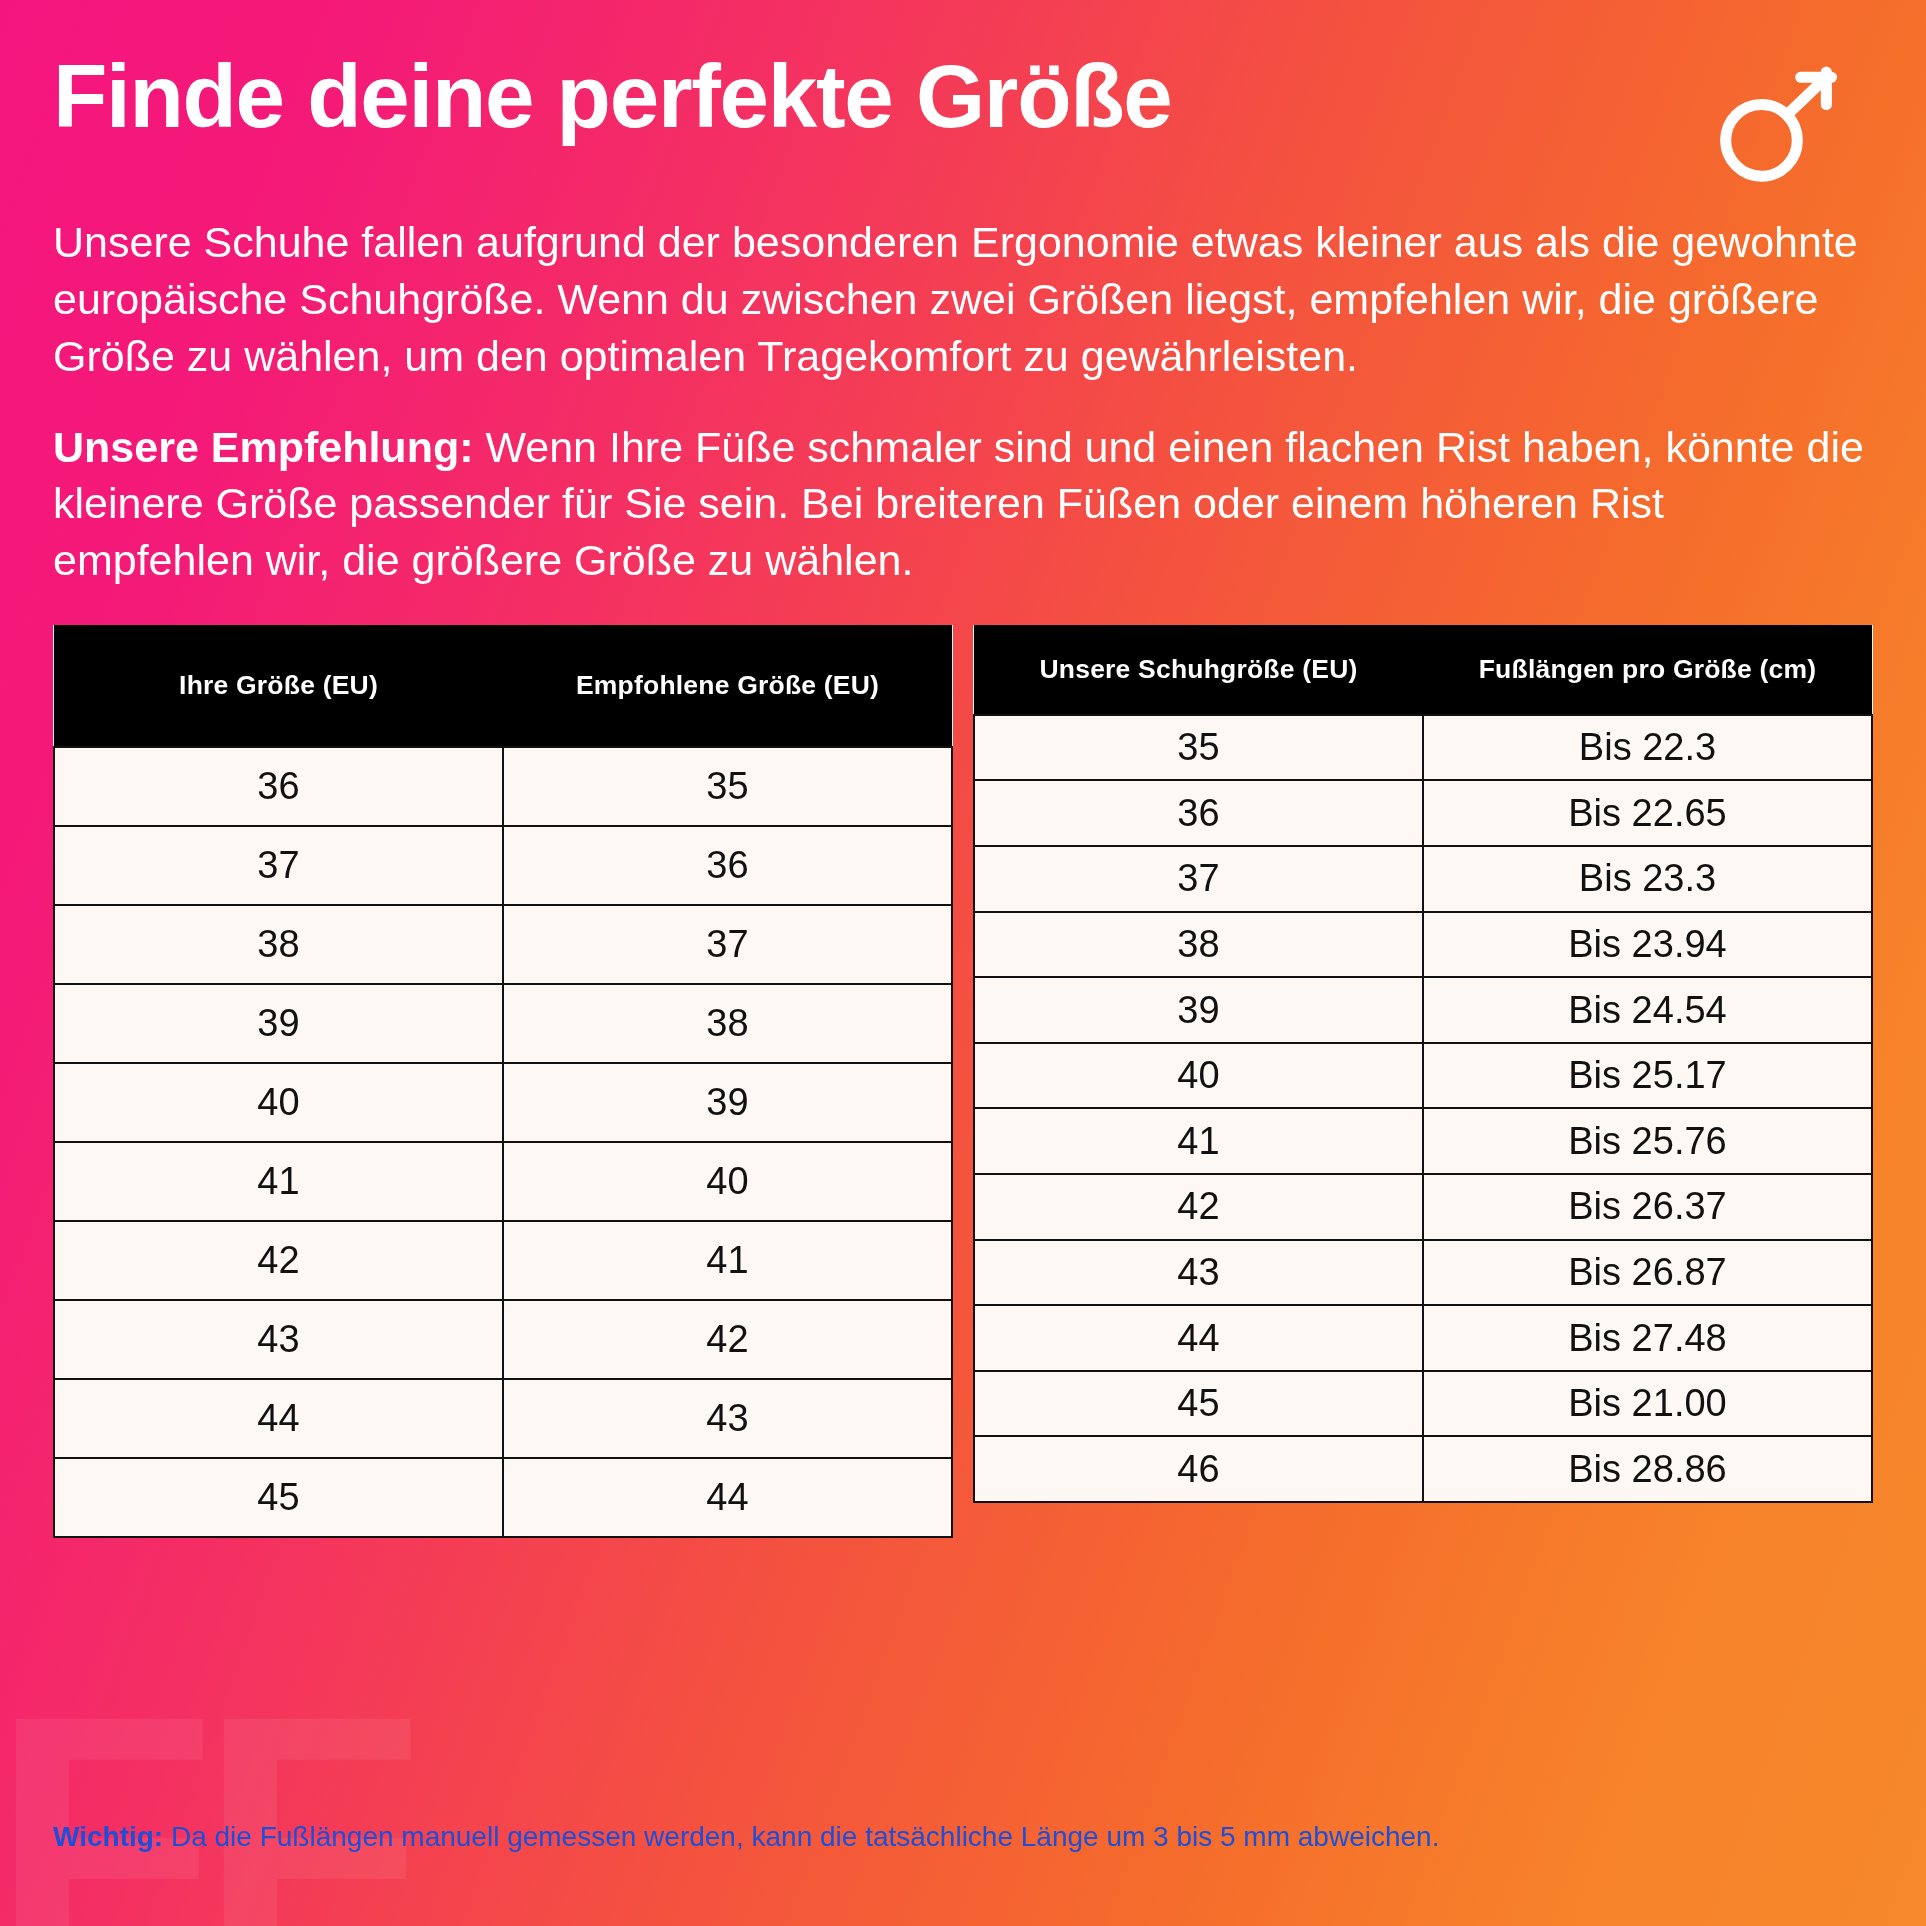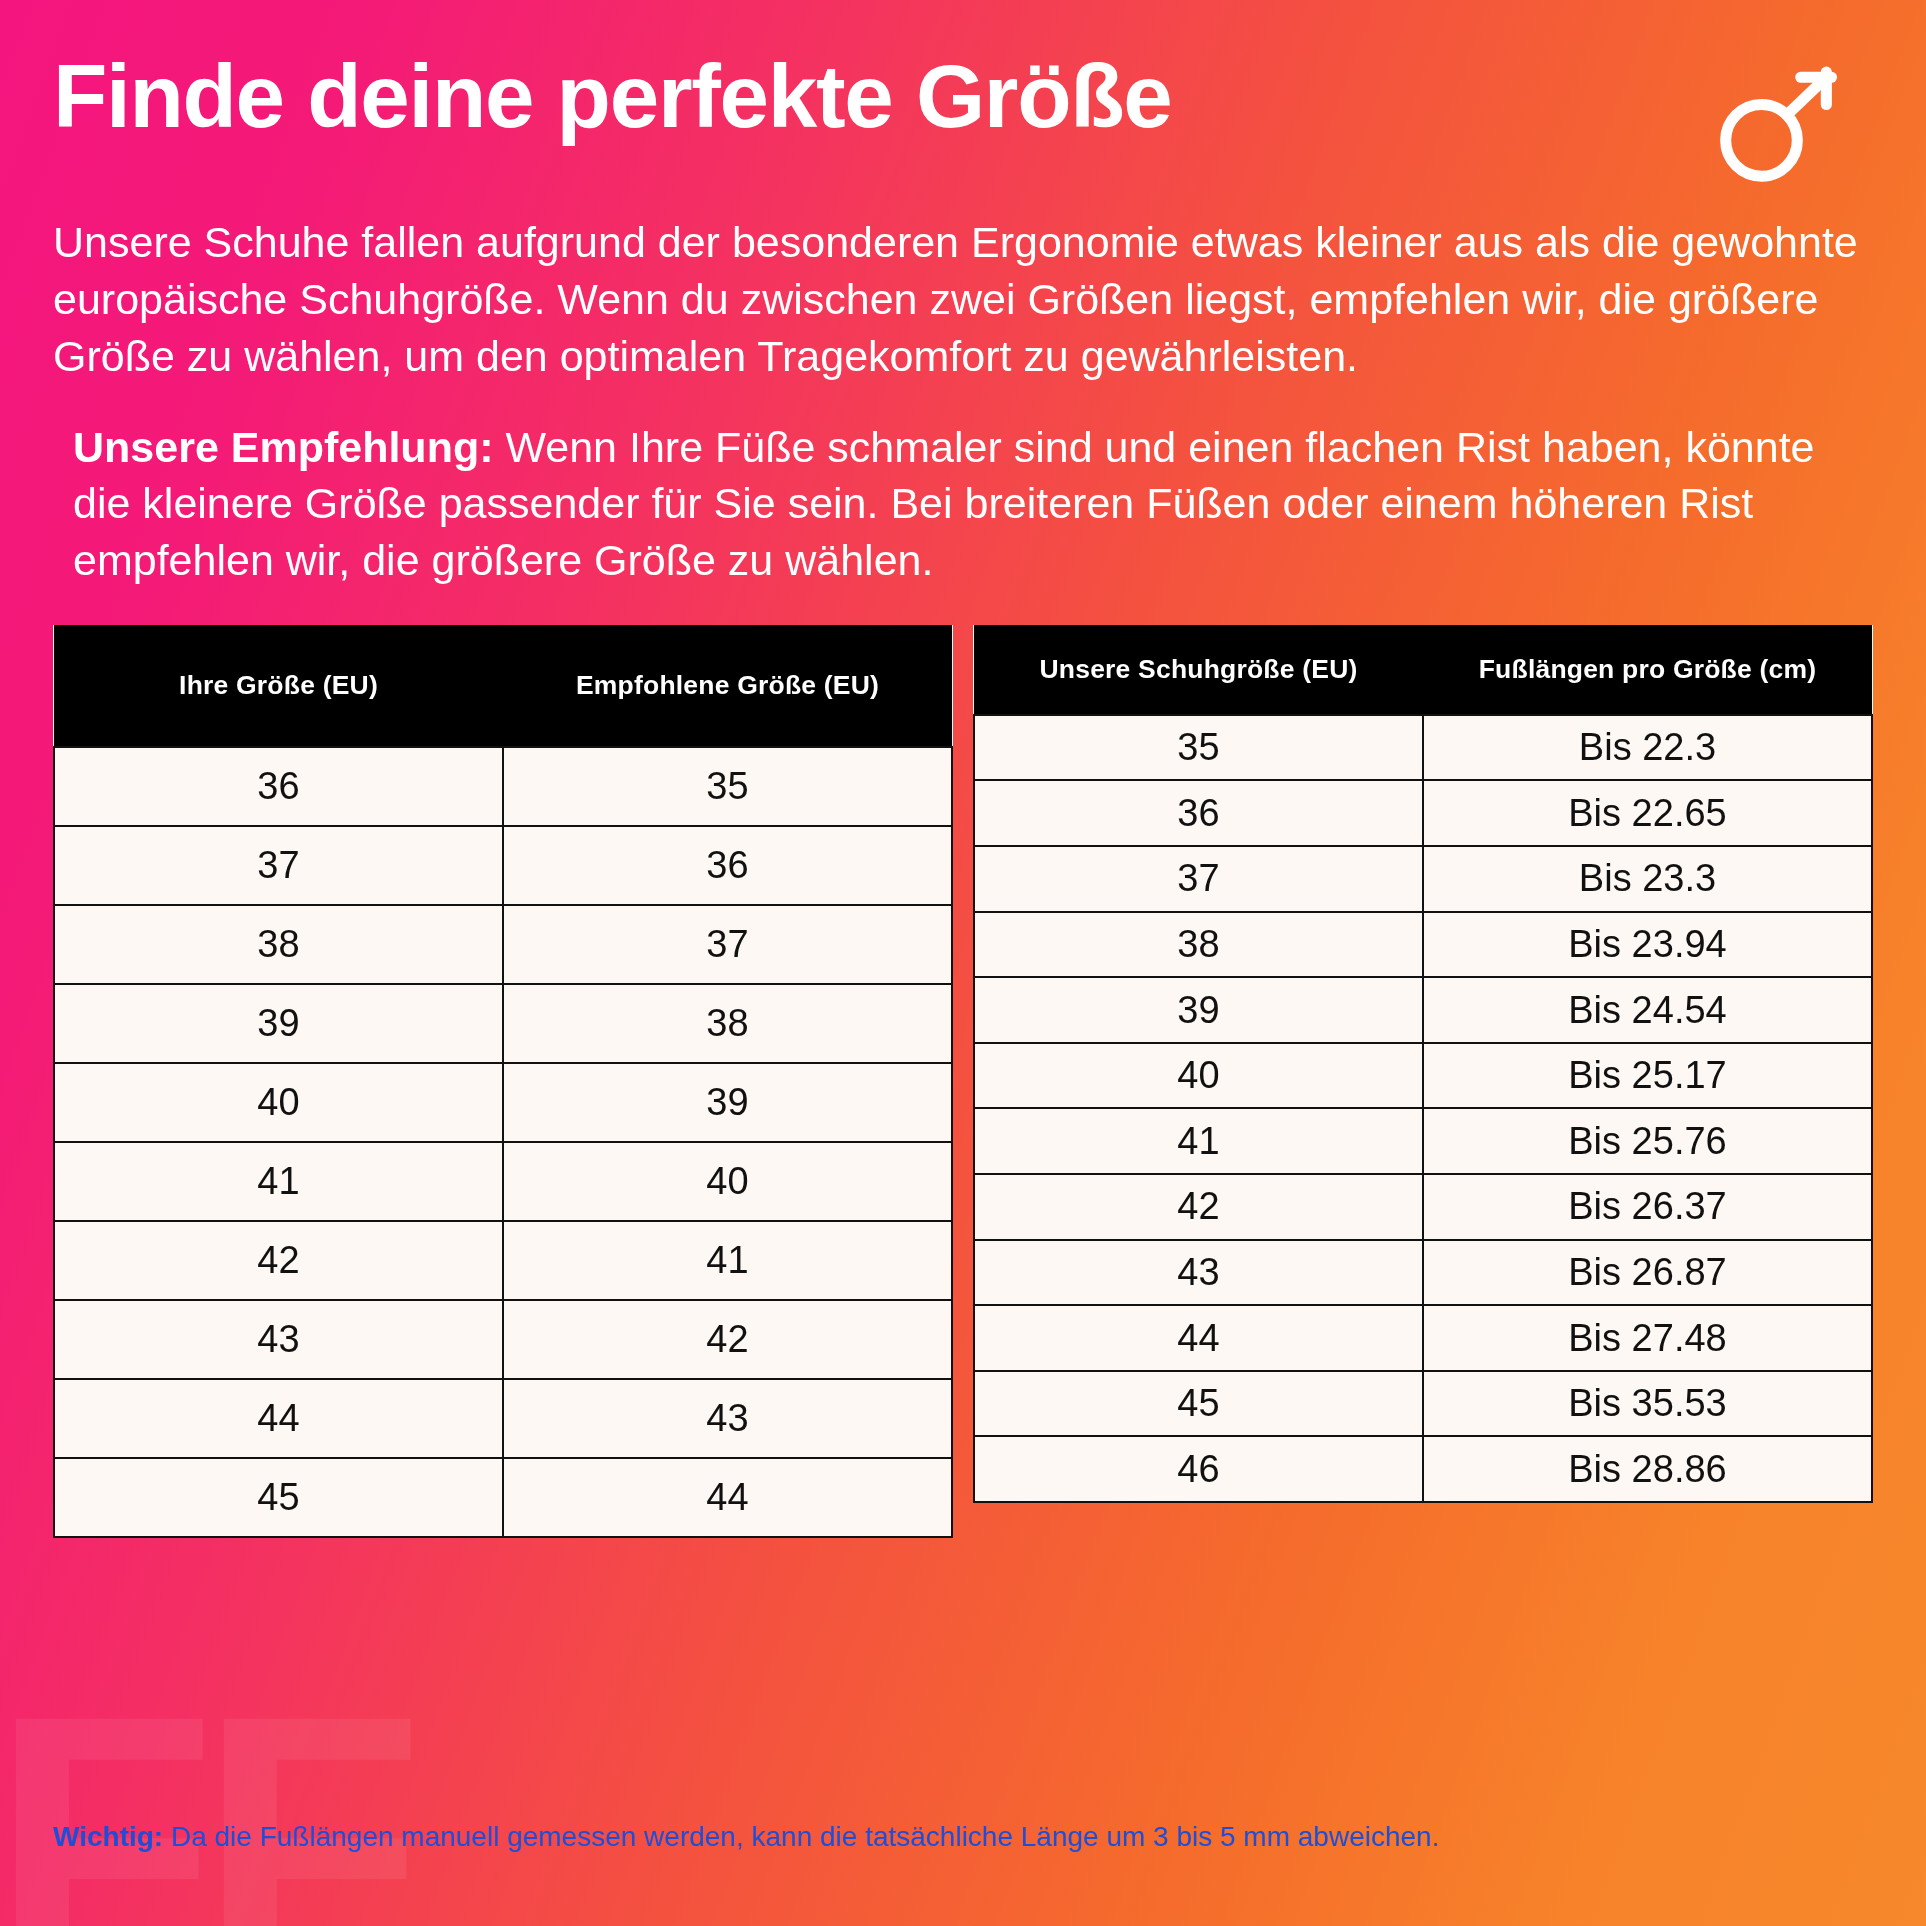--- a/index.html
+++ b/index.html
@@ -72,21 +72,20 @@
     margin-top: 26px;
     font-size: 43px;
     line-height: 1.32;
     font-weight: 400;
     color: #ffffff;
     max-width: 1828px;
   }
 
   .intro.second {
     margin-top: 34px;
-    margin-left: 20px;
   }
 
   .intro b {
     font-weight: 700;
   }
 
   
   .tables {
     margin-top: 36px;
     display: flex;
@@ -268,21 +267,21 @@
             <tr>
               <td>43</td>
               <td>Bis 26.87</td>
             </tr>
             <tr>
               <td>44</td>
               <td>Bis 27.48</td>
             </tr>
             <tr>
               <td>45</td>
-              <td>Bis 35.53</td>
+              <td>Bis 21.00</td>
             </tr>
             <tr>
               <td>46</td>
               <td>Bis 28.86</td>
             </tr>
           </tbody>
       </table>
     </div>
 
   </div>

